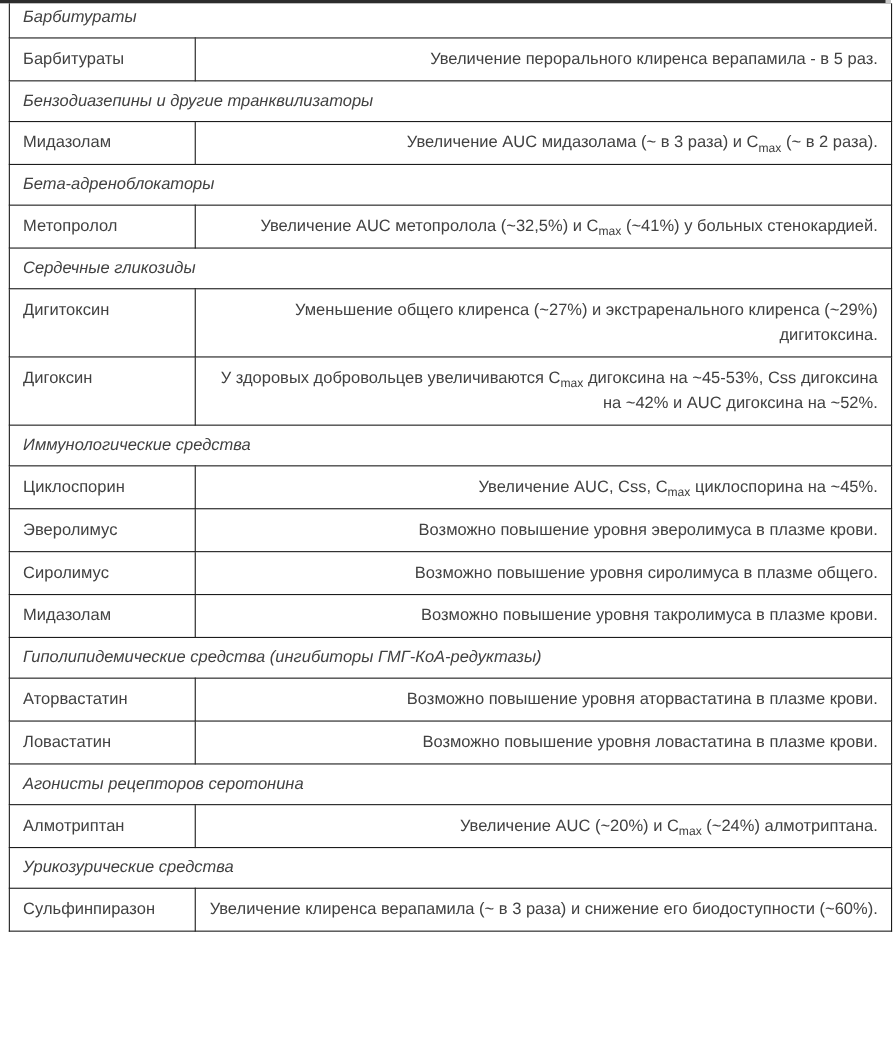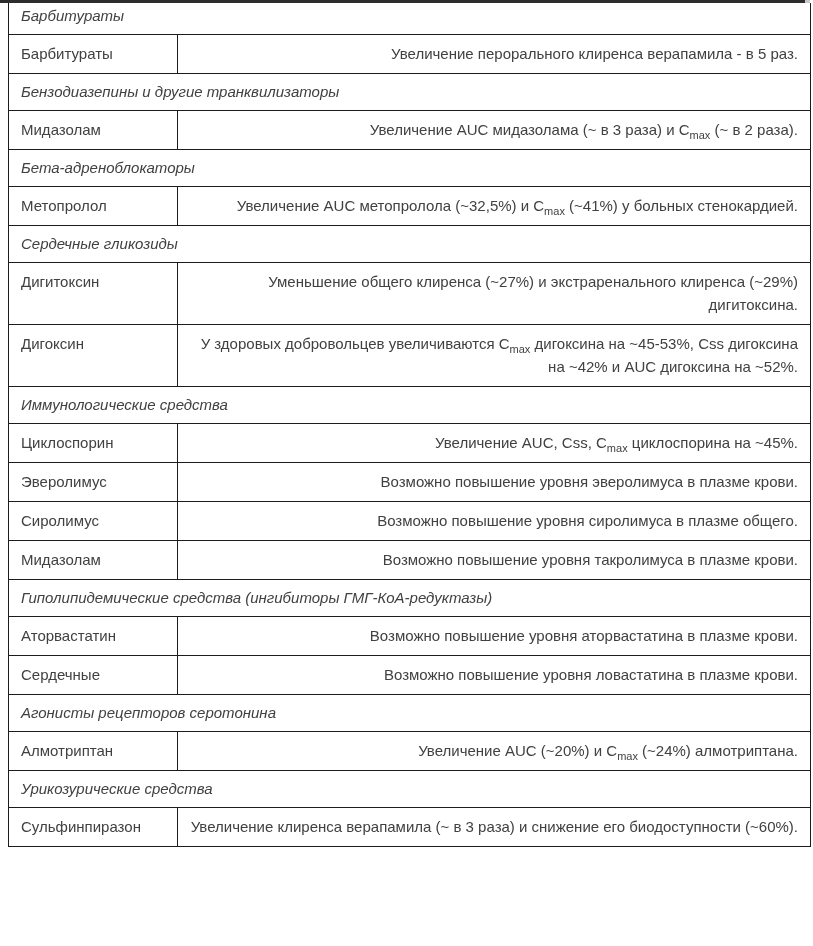--- a/index.html
+++ b/index.html
@@ -99,21 +99,21 @@
           <td class="desc">Возможно повышение уровня такролимуса в плазме крови.</td>
         </tr>
         <tr>
           <td colspan="2" class="section">Гиполипидемические средства (ингибиторы ГМГ-КоА-редуктазы)</td>
         </tr>
         <tr>
           <td class="name">Аторвастатин</td>
           <td class="desc">Возможно повышение уровня аторвастатина в плазме крови.</td>
         </tr>
         <tr>
-          <td class="name">Сердечные</td>
+          <td class="name">Ловастатин</td>
           <td class="desc">Возможно повышение уровня ловастатина в плазме крови.</td>
         </tr>
         <tr>
           <td colspan="2" class="section">Агонисты рецепторов серотонина</td>
         </tr>
         <tr>
           <td class="name">Алмотриптан</td>
           <td class="desc">Увеличение AUC (~20%) и C<sub>max</sub> (~24%) алмотриптана.</td>
         </tr>
         <tr>

